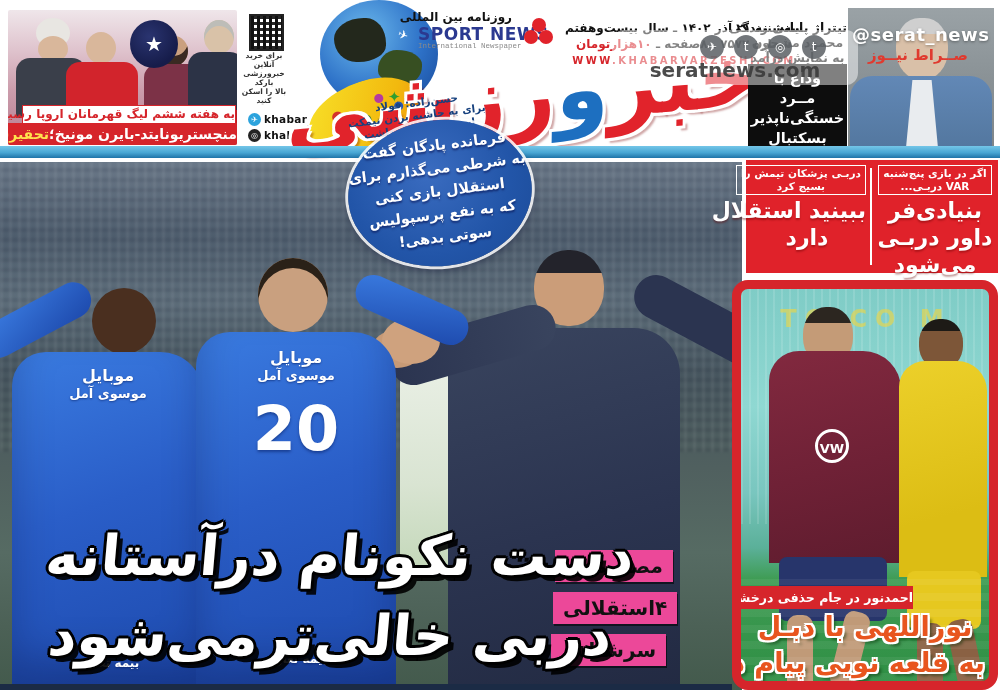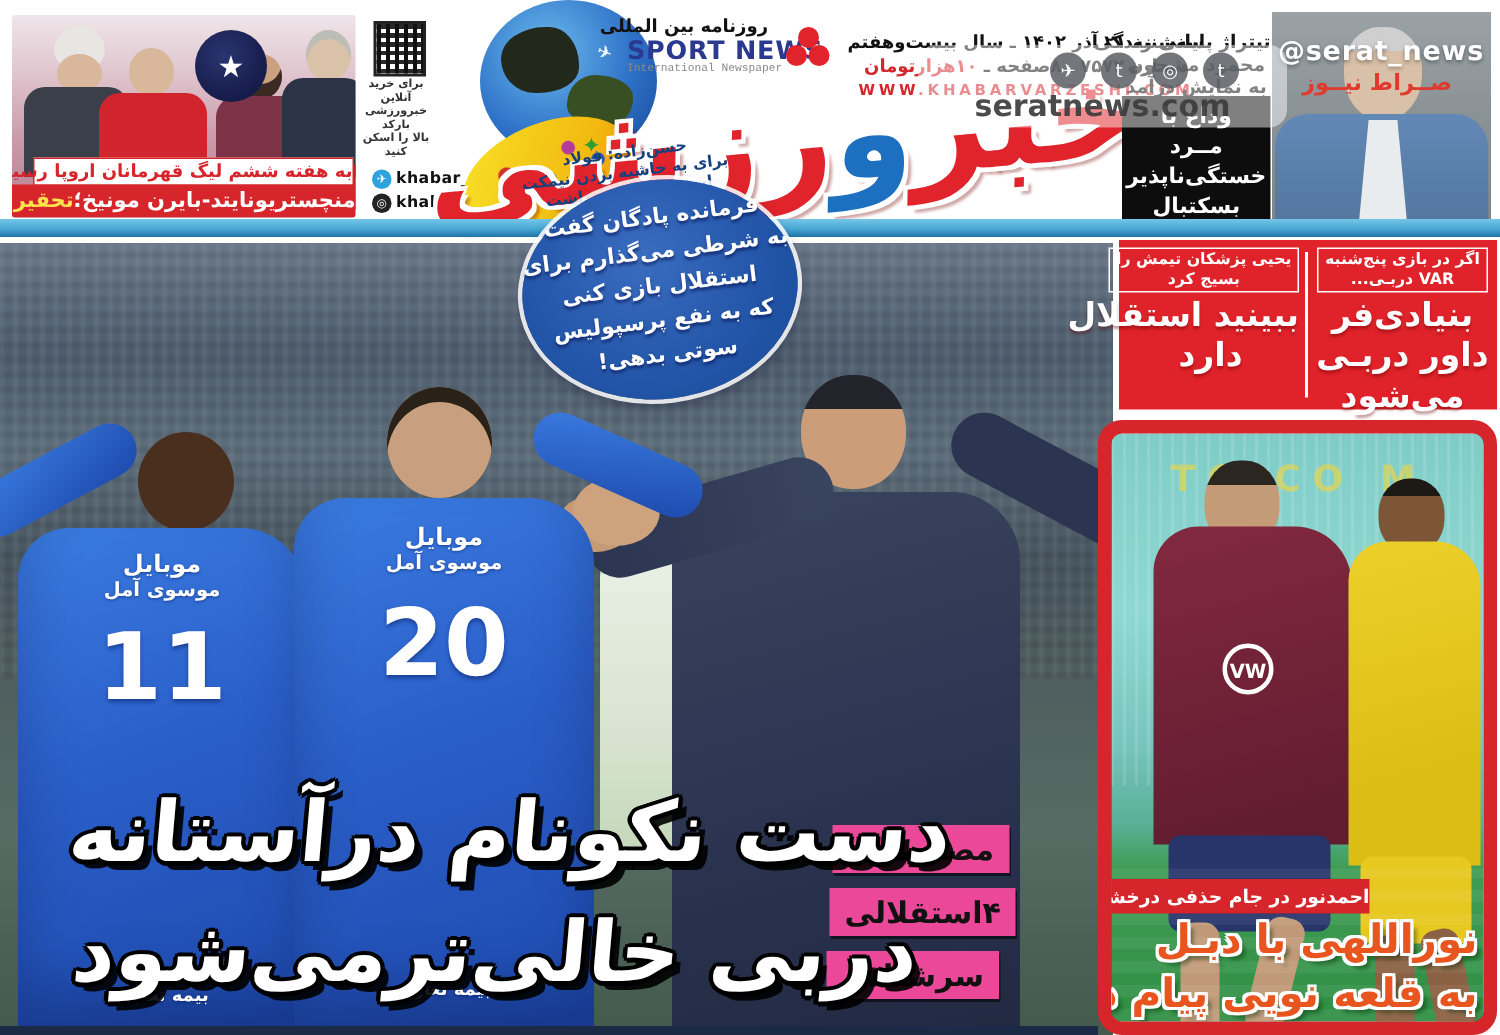--- a/index.html
+++ b/index.html
@@ -174,21 +174,21 @@
   .m-leg{position:absolute;width:26px;height:78px;background:#c09a78;border-radius:10px;}
   .y-head{position:absolute;left:178px;top:30px;width:44px;height:50px;border-radius:46%;
           background:linear-gradient(180deg,#1d1a16 0 24%,#7d5638 24%);}
   .y-torso{position:absolute;left:158px;top:72px;width:88px;height:216px;border-radius:26px 30px 0 0;
            background:linear-gradient(165deg,#ecd02a,#dcbd14 70%);}
   .y-shorts{position:absolute;left:166px;top:282px;width:74px;height:58px;background:#e6c81f;border-radius:8px;}
   .pitch-stripes{position:absolute;left:0;top:74%;width:100%;height:26%;
           background:repeating-linear-gradient(0deg,rgba(255,255,255,.06) 0 8px,transparent 8px 16px);}
   .fr-kicker{position:absolute;left:0px;top:297px;width:172px;height:23px;background:#d6252b;
              color:#fff;font-size:12.5px;font-weight:bold;line-height:23px;}
-  .fr-h{position:absolute;left:4px;width:240px;color:#e8551e;font-weight:900;
+  .fr-h{position:absolute;left:4px;width:240px;text-align:center;color:#e8551e;font-weight:900;
         font-size:27px;line-height:32px;
         text-shadow:2px 0 #fff,-2px 0 #fff,0 2px #fff,0 -2px #fff,2px 2px #fff,-2px 2px #fff,
                     2px -2px #fff,-2px -2px #fff,4px 4px 3px rgba(0,40,0,.45);}
 
   
   .tag{position:absolute;background:#ec4899;color:#111;font-size:20px;font-weight:900;
        padding:3px 10px;line-height:26px;box-shadow:1px 2px 0 rgba(0,0,0,.55);}
 
   
   .mainhead{position:absolute;color:#fff;font-weight:900;font-size:56px;line-height:60px;
@@ -308,21 +308,20 @@
     <div class="abs coach-torso" style="left:448px;top:166px;"></div>
     <div class="abs coach-head" style="left:534px;top:88px;"></div>
     <div class="abs coach-armL" style="left:388px;top:160px;"></div>
     <div class="abs hands" style="left:382px;top:156px;"></div>
 
     <div class="arm" style="left:-24px;top:140px;width:120px;height:36px;transform:rotate(-28deg);"></div>
     <div class="head" style="left:92px;top:126px;width:64px;height:66px;background:#4a2f1f;"></div>
     <div class="jersey" style="left:12px;top:190px;width:192px;height:338px;"></div>
     <div class="shirt-txt fa nw" style="left:12px;top:204px;width:192px;font-size:16px;">موبایل</div>
     <div class="shirt-txt fa nw" style="left:12px;top:224px;width:192px;font-size:13px;">موسوی آمل</div>
-    <div class="num" style="left:12px;top:246px;width:192px;">11</div>
     <div class="shirt-txt fa nw" style="left:12px;top:494px;width:192px;font-size:12px;">بیمه تعاون</div>
 
     <div class="arm" style="left:352px;top:130px;width:120px;height:36px;transform:rotate(24deg);"></div>
     <div class="head" style="left:258px;top:96px;width:70px;height:74px;background:#c9a07f;box-shadow:inset 0 10px 0 #2a2118;"></div>
     <div class="jersey" style="left:196px;top:170px;width:200px;height:358px;"></div>
     <div class="shirt-txt fa nw" style="left:196px;top:186px;width:200px;font-size:16px;">موبایل</div>
     <div class="shirt-txt fa nw" style="left:196px;top:206px;width:200px;font-size:13px;">موسوی آمل</div>
     <div class="num" style="left:196px;top:230px;width:200px;">20</div>
     <div class="shirt-txt fa nw" style="left:196px;top:490px;width:200px;font-size:12px;">بیمه تعاون</div>
   </div>
@@ -343,21 +342,21 @@
   <div class="abs redpanel">
     <div class="rp-div"></div>
     <div class="rp-col fa c" style="right:4px;width:118px;">
       <div class="rp-kicker nw"><span>اگر در بازی پنج‌شنبه</span><br>
           <span>VAR دربـی...</span></div>
       <div class="rp-head nw">بنیادی‌فر</div>
       <div class="rp-head nw">داور دربـی</div>
       <div class="rp-head nw">می‌شود</div>
     </div>
     <div class="rp-col fa c" style="left:2px;width:118px;">
-      <div class="rp-kicker nw"><span>یحیی پزشکان تیمش را</span><br>
+      <div class="rp-kicker nw"><span>دربـی پزشکان تیمش را</span><br>
           <span>بسیج کرد</span></div>
       <div class="rp-head nw">ببینید استقلال</div>
       <div class="rp-head nw">دارد</div>
     </div>
   </div>
 
   <div class="abs frame">
     <div class="fr-tex"></div>
     <div class="stand-txt nw">TO CO M</div>
     <div class="m-head"></div>

